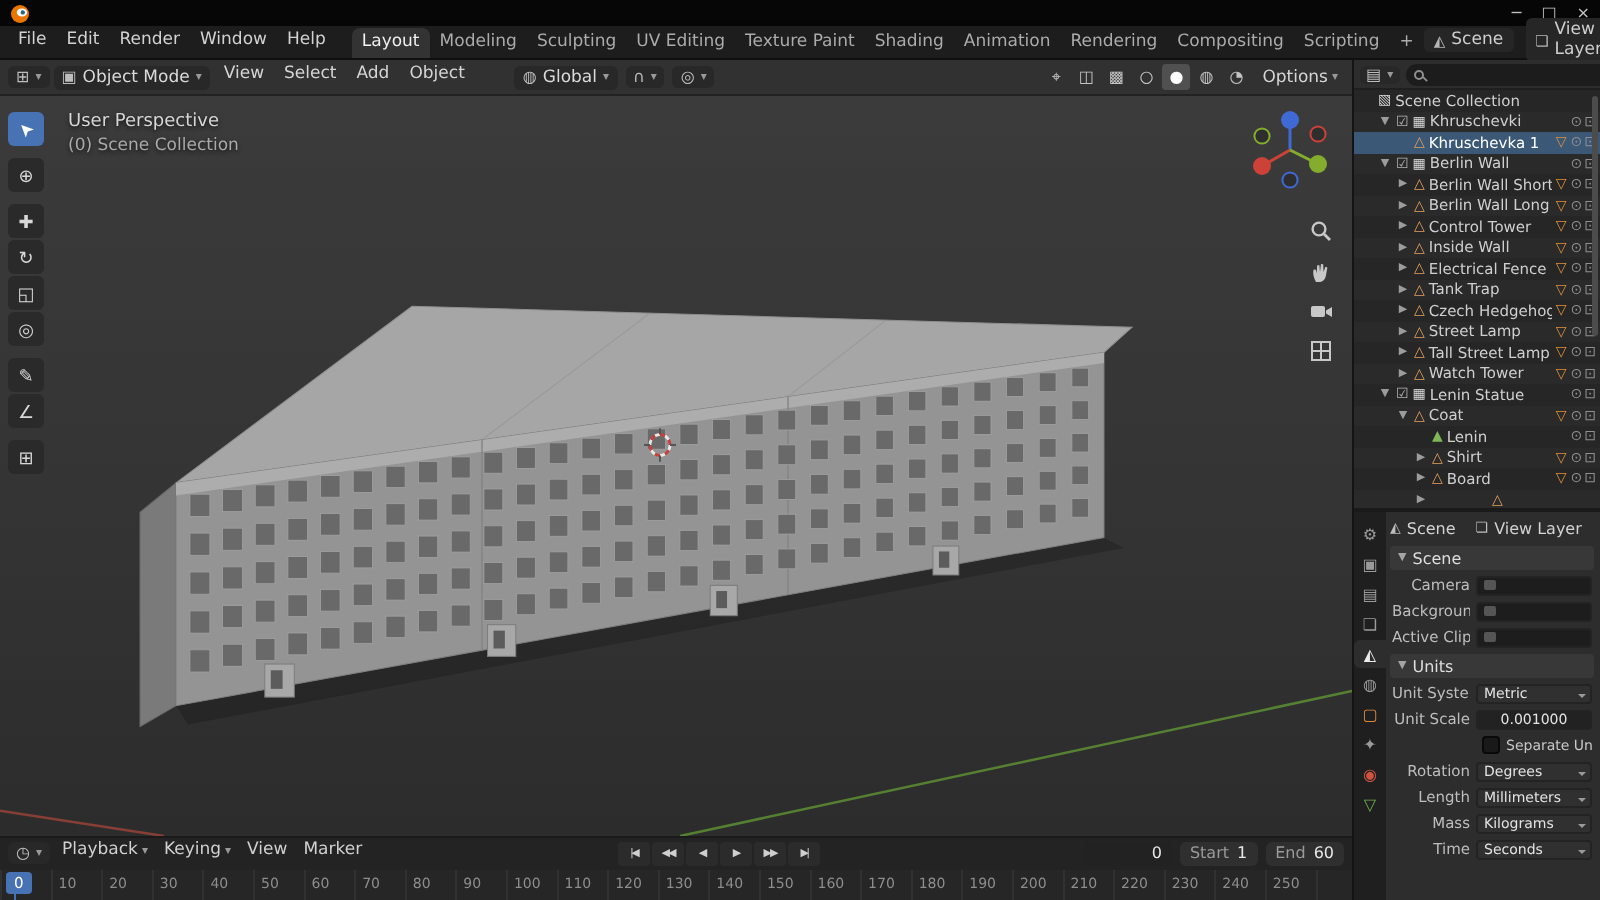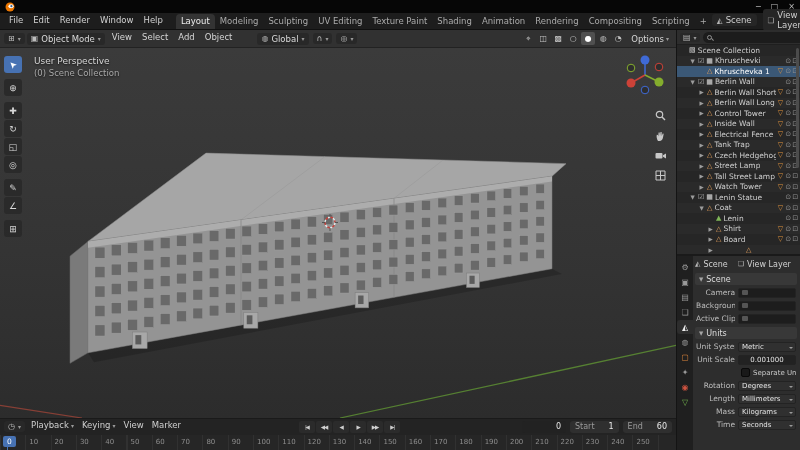--- a/index.html
+++ b/index.html
@@ -65,21 +65,21 @@
   
   .timeline{height:32px;flex:0 0 auto;display:flex;flex-direction:column;border-top:1px solid #1a1a1a}
   .tlheader{height:16px;background:#232323;display:flex;align-items:center;gap:2px;padding:0 4px;font-size:8.5px}
   .tlmenu{padding:1px 4px;color:#d0d0d0;display:flex;align-items:center;gap:2px}
   .transport{display:flex;align-items:center;gap:1px;margin-left:auto;margin-right:auto}
   .trbtn{background:#2b2b2b;border:none;border-radius:2px;color:#cfcfcf;font-size:5.5px;
     letter-spacing:-1px;width:16px;height:12px;display:flex;align-items:center;justify-content:center;padding:0}
   .tlfields{display:flex;align-items:center;gap:4px;margin-left:8px}
   .numchip{background:#222;border-radius:3px;min-width:44px;height:12px;display:flex;align-items:center;
     justify-content:flex-end;padding:0 5px;color:#e8e8e8;font-size:8px}
-  .sechip{background:#2f2f2f;border-radius:3px;height:12px;display:flex;align-items:center;gap:14px;
+  .sechip{background:#2f2f2f;border-radius:3px;height:12px;display:flex;align-items:center;gap:4px;
     padding:0 5px;font-size:8px}
   .sechip .lab{color:#9a9a9a}
   .sechip .val{color:#e8e8e8}
   .ruler{height:16px;background:#262626;position:relative;display:flex;align-items:center;
     padding-left:4px;overflow:hidden;
     background-image:repeating-linear-gradient(90deg,rgba(255,255,255,.05) 0 1px,transparent 1px 25.3px)}
   .rnum{width:25.3px;flex:0 0 auto;color:#8d8d8d;font-size:7px}
   .playhead{position:absolute;left:3px;top:1px;background:#4772b3;color:#fff;border-radius:2px;
     padding:0 4px;font-size:7.5px;line-height:11px;z-index:2}
   .playhead::after{content:"";position:absolute;left:4px;top:100%;width:1px;height:5px;background:#4772b3}

